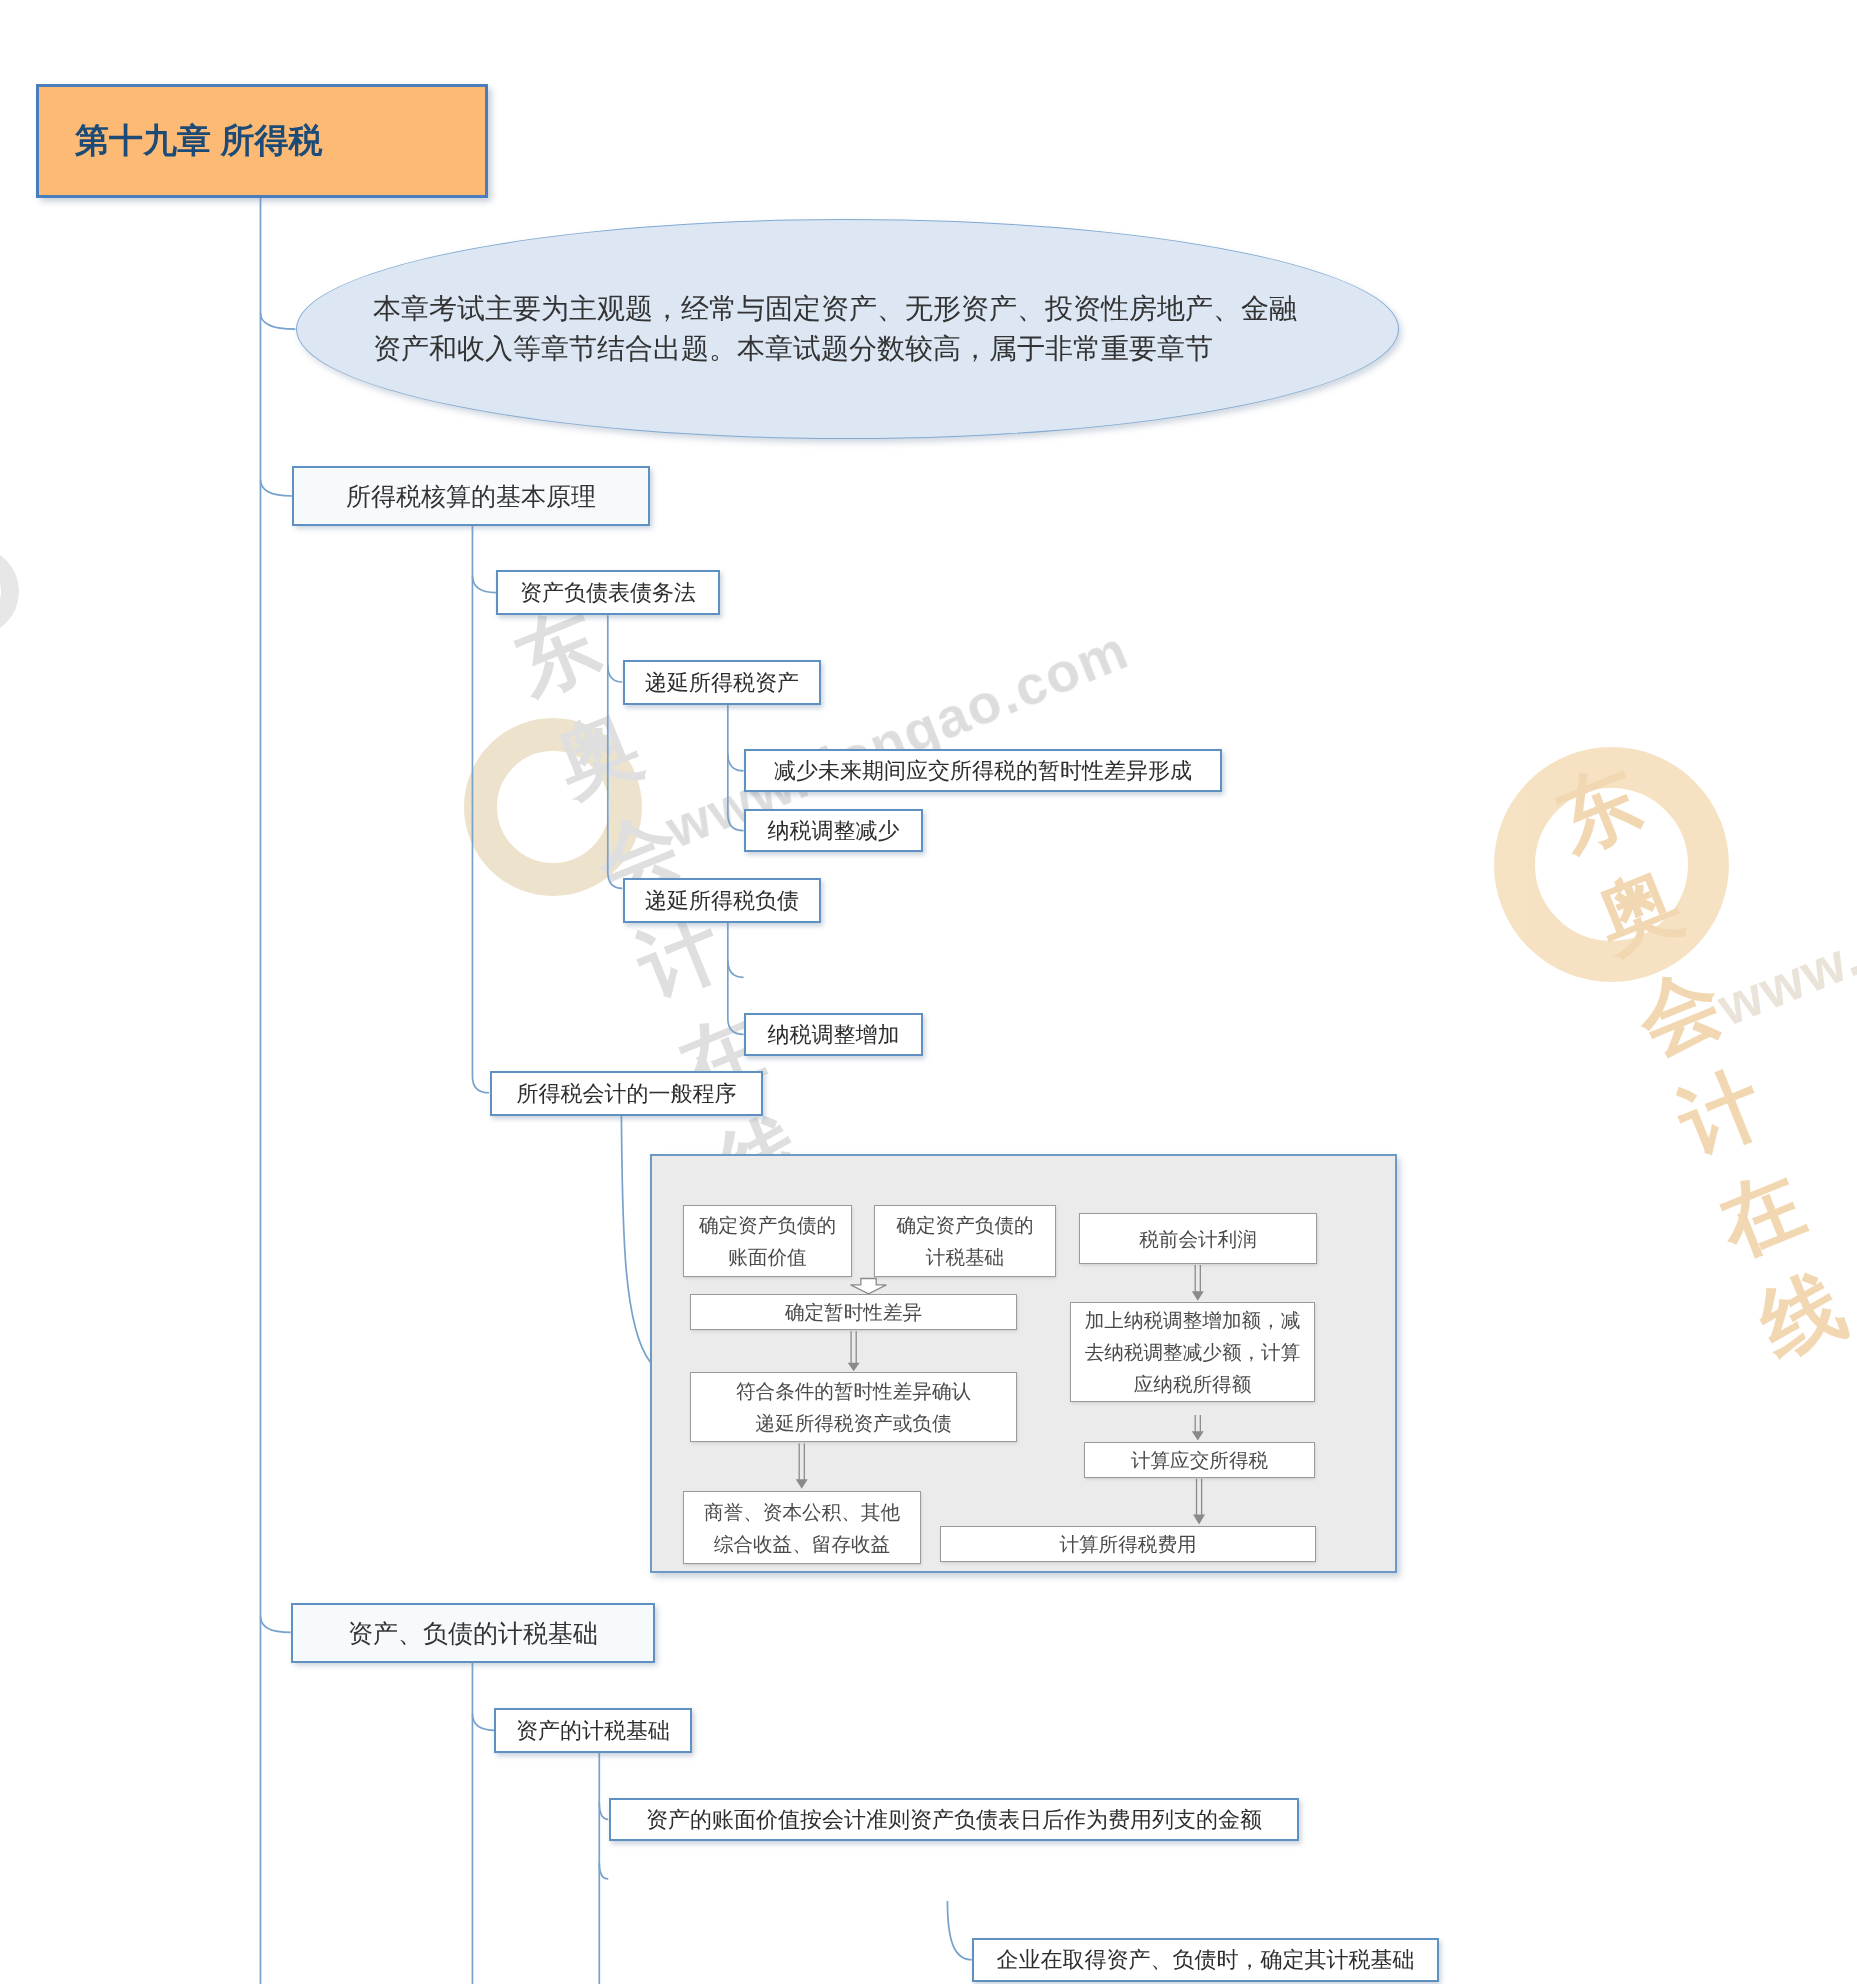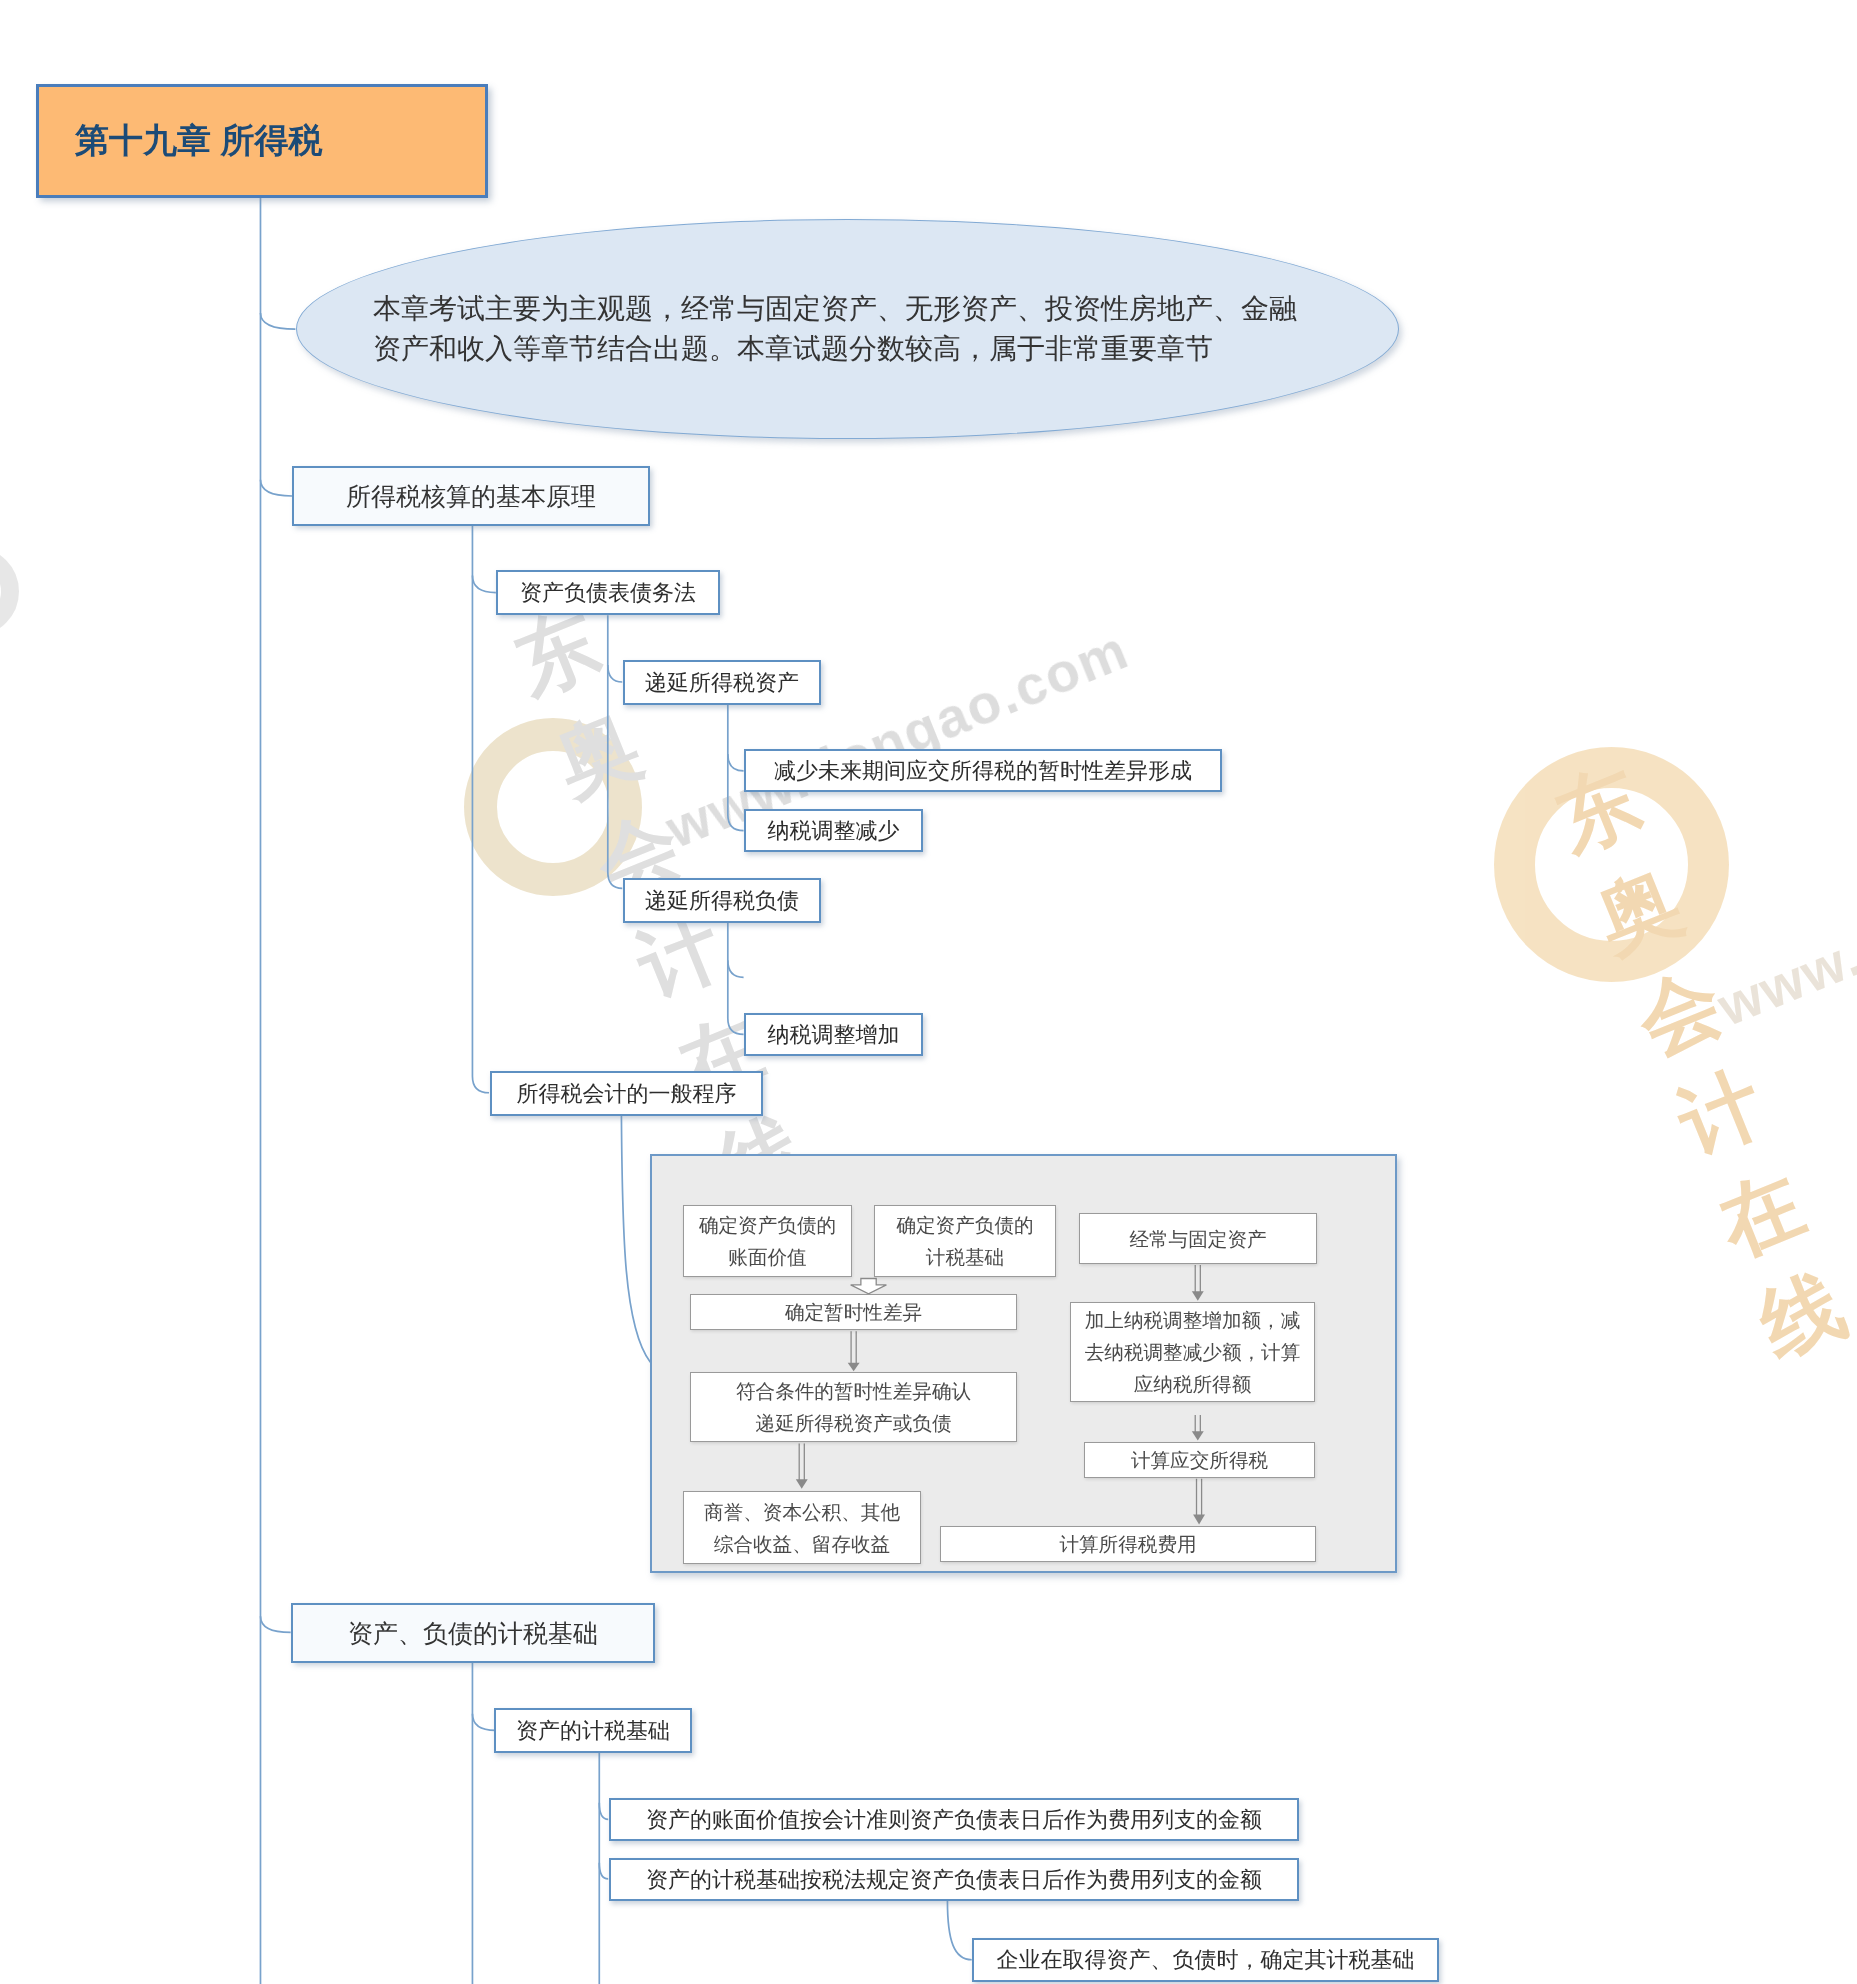--- a/index.html
+++ b/index.html
@@ -157,21 +157,21 @@
         <path d="M 1272 843 L 1300 843 L 1286 866 Z" stroke="none"></path>
       </g>
     </svg>
 
     <div class="fc-box" style="left:31px; top:49px; width:169px; height:72px;">确定资产负债的
 账面价值</div>
 
     <div class="fc-box" style="left:222px; top:49px; width:182px; height:72px;">确定资产负债的
 计税基础</div>
 
-    <div class="fc-box" style="left:427px; top:57px; width:238px; height:51px;">经常与固定资产</div>
+    <div class="fc-box" style="left:427px; top:57px; width:238px; height:51px;">税前会计利润</div>
 
     <div class="fc-box" style="left:38px; top:138px; width:327px; height:36px;">确定暂时性差异</div>
 
     <div class="fc-box" style="left:418px; top:146px; width:245px; height:100px;">加上纳税调整增加额，减
 去纳税调整减少额，计算
 应纳税所得额</div>
 
     <div class="fc-box" style="left:38px; top:216px; width:327px; height:70px;">符合条件的暂时性差异确认
 递延所得税资产或负债</div>
 
@@ -188,22 +188,19 @@
   </div>
 
   <div class="node" style="left:494px; top:1708px; width:198px; height:45px;">
     <span>资产的计税基础</span>
   </div>
 
   <div class="node" style="left:609px; top:1798px; width:690px; height:43px;">
     <span>资产的账面价值按会计准则资产负债表日后作为费用列支的金额</span>
   </div>
 
-  <div class="node" style="left:609px; top:1858px; width:690px; height:43px;">
-    <span>资产的计税基础按税法规定资产负债表日后作为费用列支的金额</span>
-  </div>
 
   <div class="node" style="left:972px; top:1938px; width:467px; height:44px;">
     <span>企业在取得资产、负债时，确定其计税基础</span>
   </div>
 
 </div>
 
 
 </body></html>

